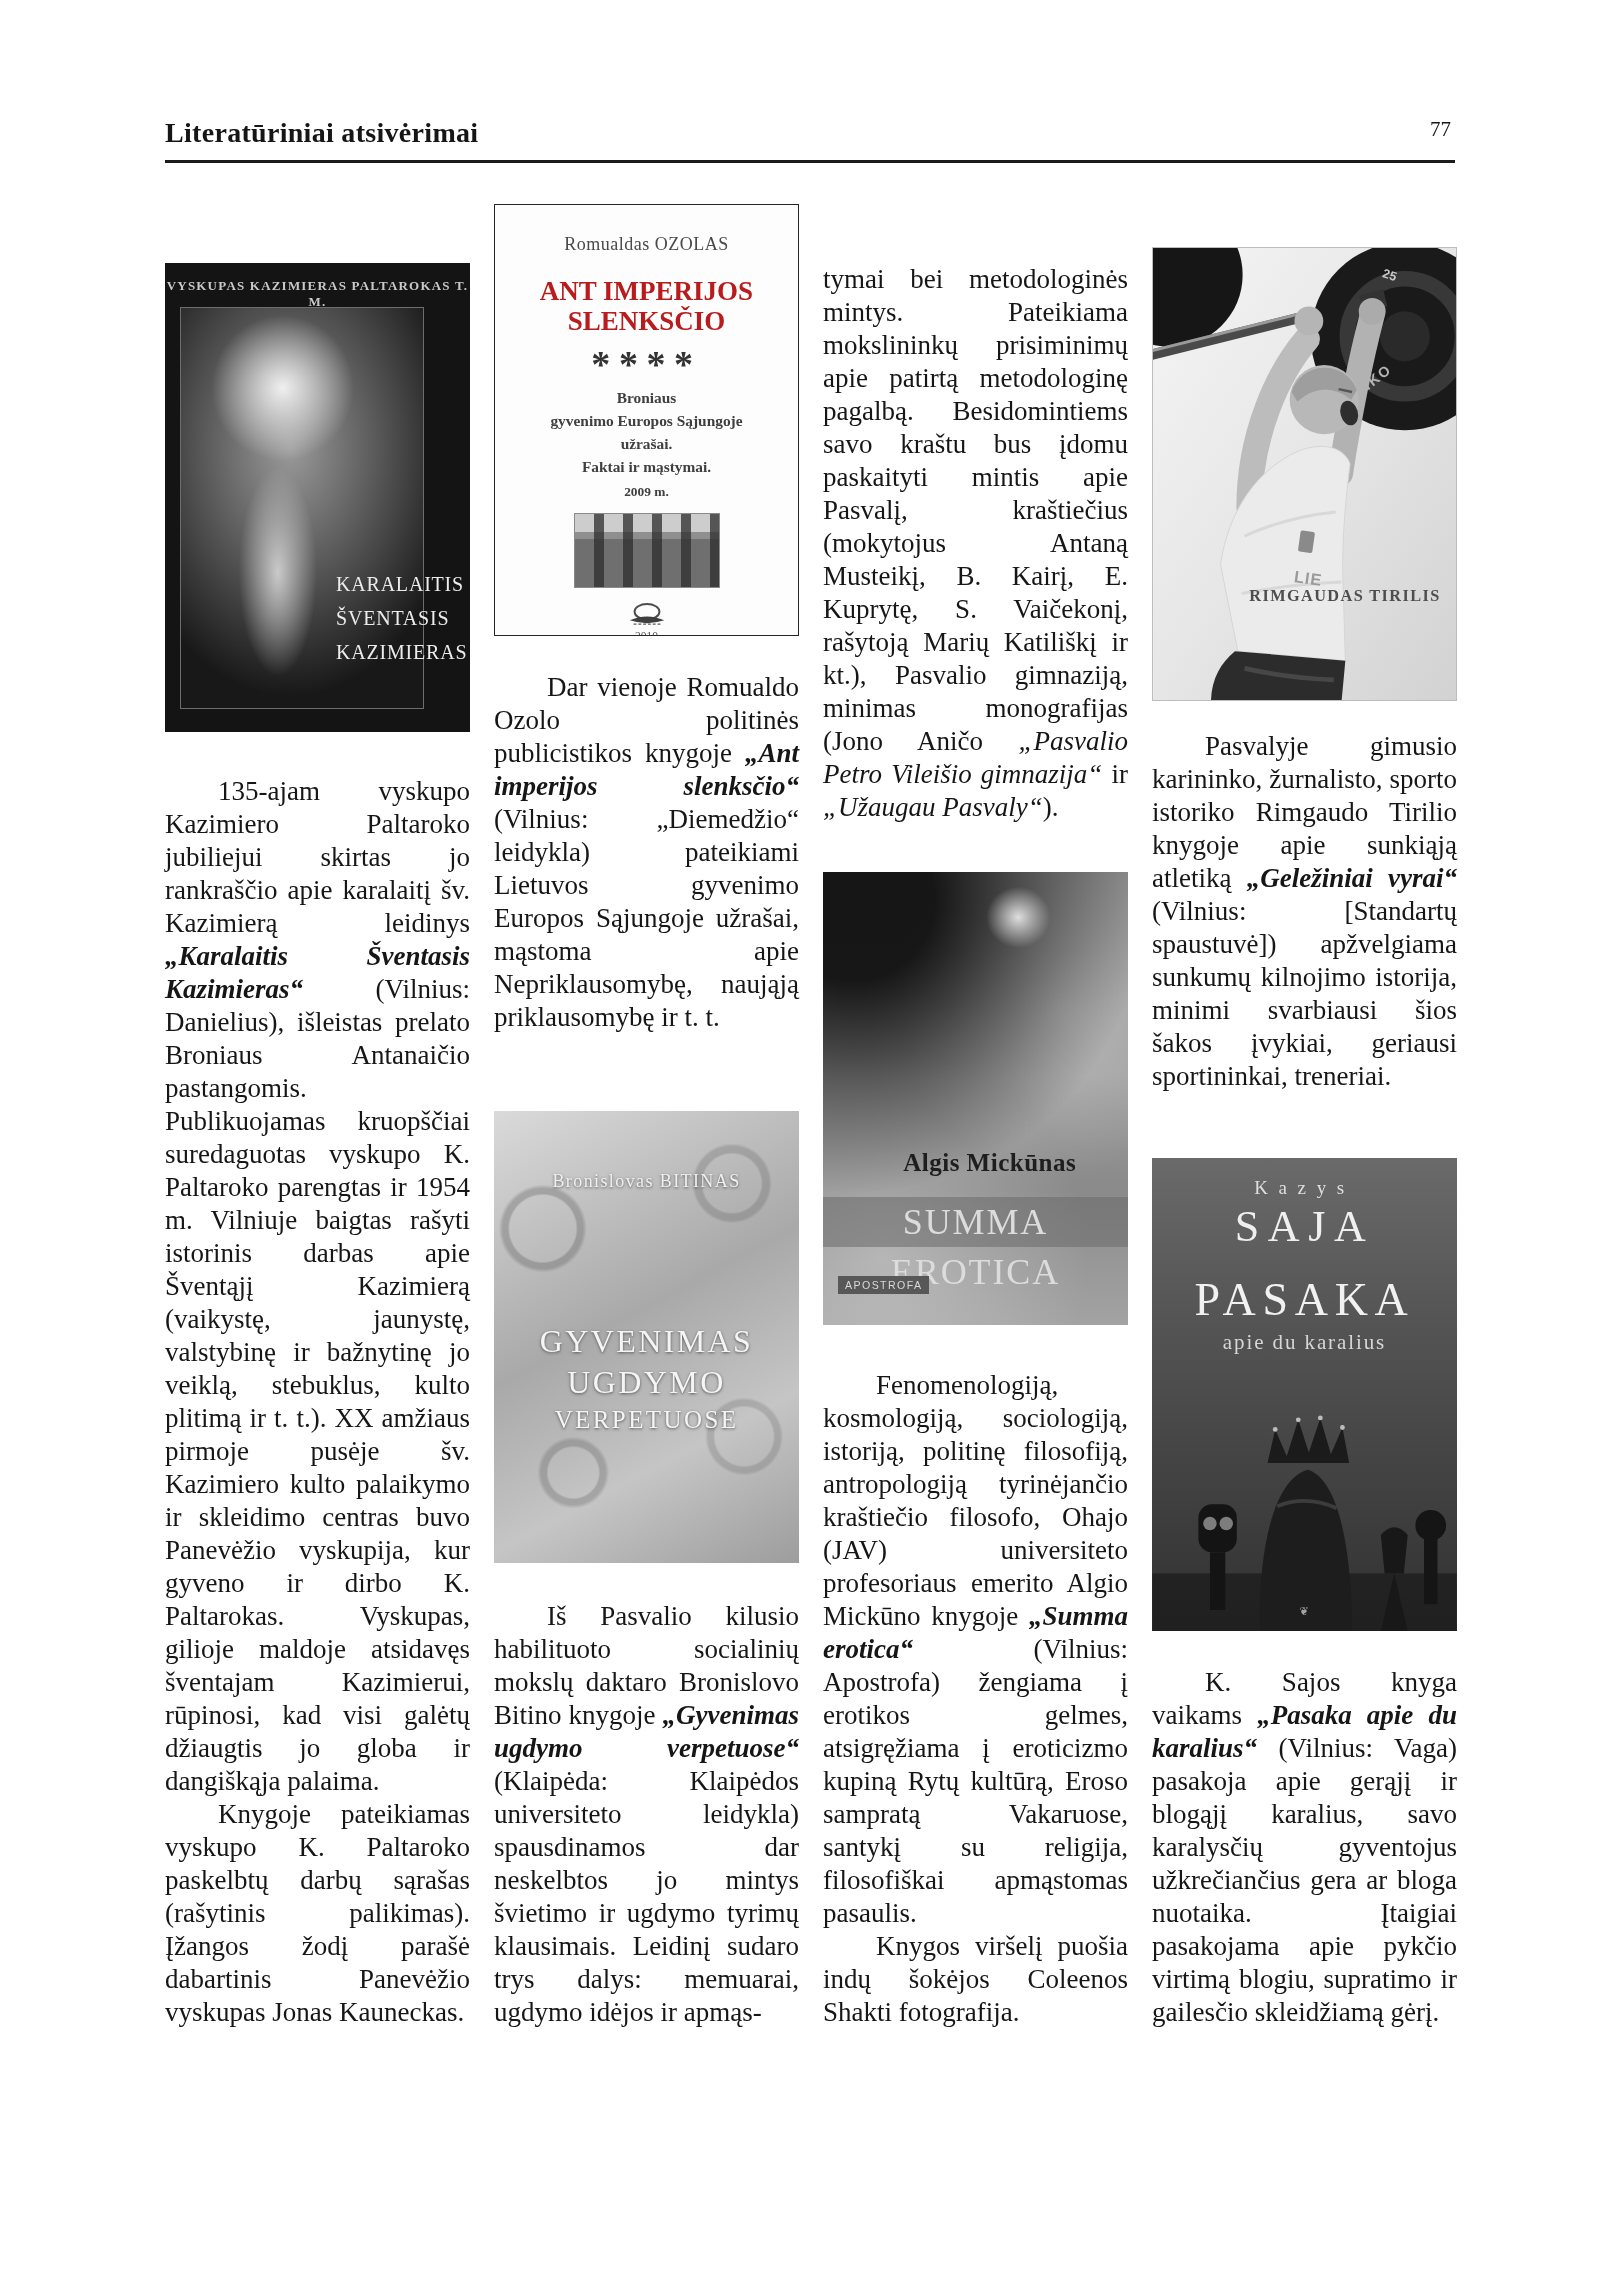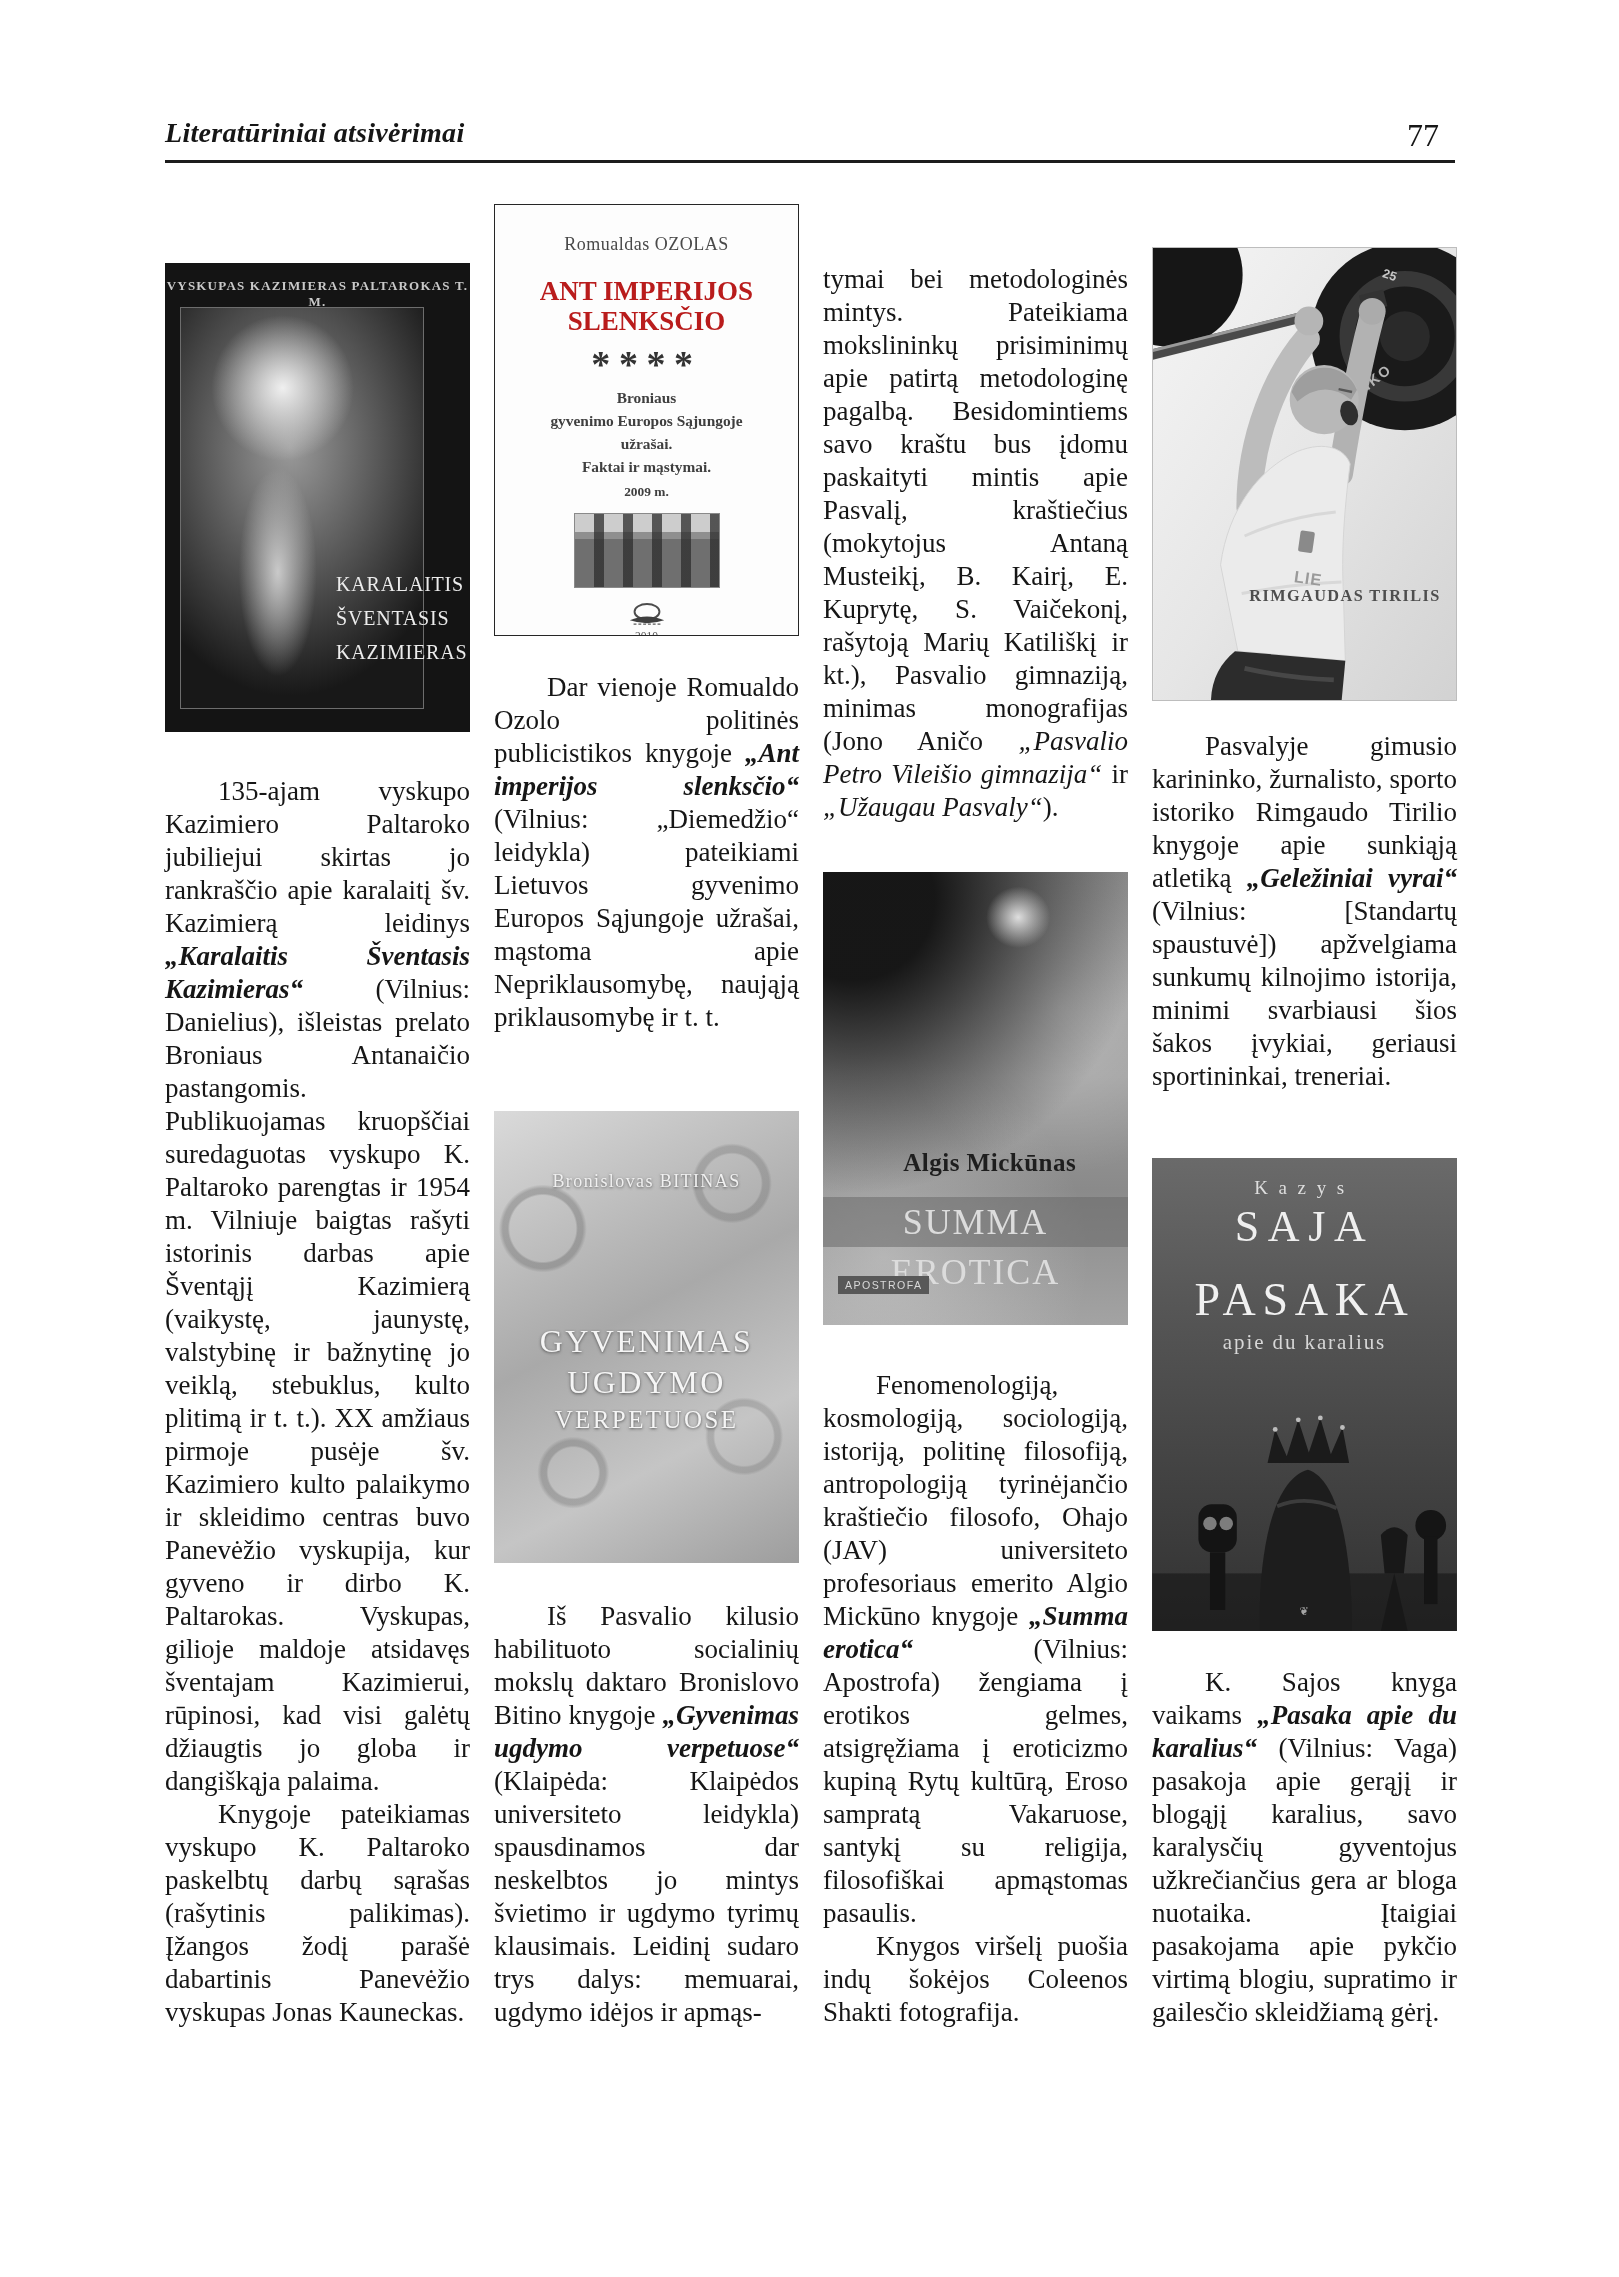--- a/index.html
+++ b/index.html
@@ -1,22 +1,22 @@
 <!DOCTYPE html>
 <html lang="lt"><head>
 <meta charset="utf-8">
 <style>
   html,body{margin:0;padding:0;background:#ffffff;}
   .page{position:relative;width:1620px;height:2278px;background:#ffffff;
         font-family:"Liberation Serif","DejaVu Serif",serif;color:#161616;overflow:hidden;}
 
   
   .hdr{position:absolute;left:165px;top:117px;width:1290px;border-bottom:3.8px solid #1c1c1c;padding-bottom:10.6px;}
-  .hdr-title{font-size:28px;font-weight:bold;letter-spacing:0.3px;font-style:italic;}
-  .hdr-page{position:absolute;right:16px;top:0;font-size:32px;font-weight:normal;}
+  .hdr-title{font-size:28px;font-weight:bold;letter-spacing:0.3px;}
+  .hdr-page{position:absolute;right:4px;top:0;font-size:21px;font-weight:normal;}
 
   
   .cols{position:absolute;left:165px;top:204px;width:1290px;display:flex;gap:24px;align-items:flex-end;}
   .col{width:305px;flex:0 0 305px;}
   .para{font-size:27px;line-height:33px;text-align:justify;margin:0;}
   .para.ind{text-indent:53px;}
   .bt{font-weight:bold;font-style:italic;}
   .it{font-style:italic;}
 
   .cover{position:relative;width:305px;overflow:hidden;}

